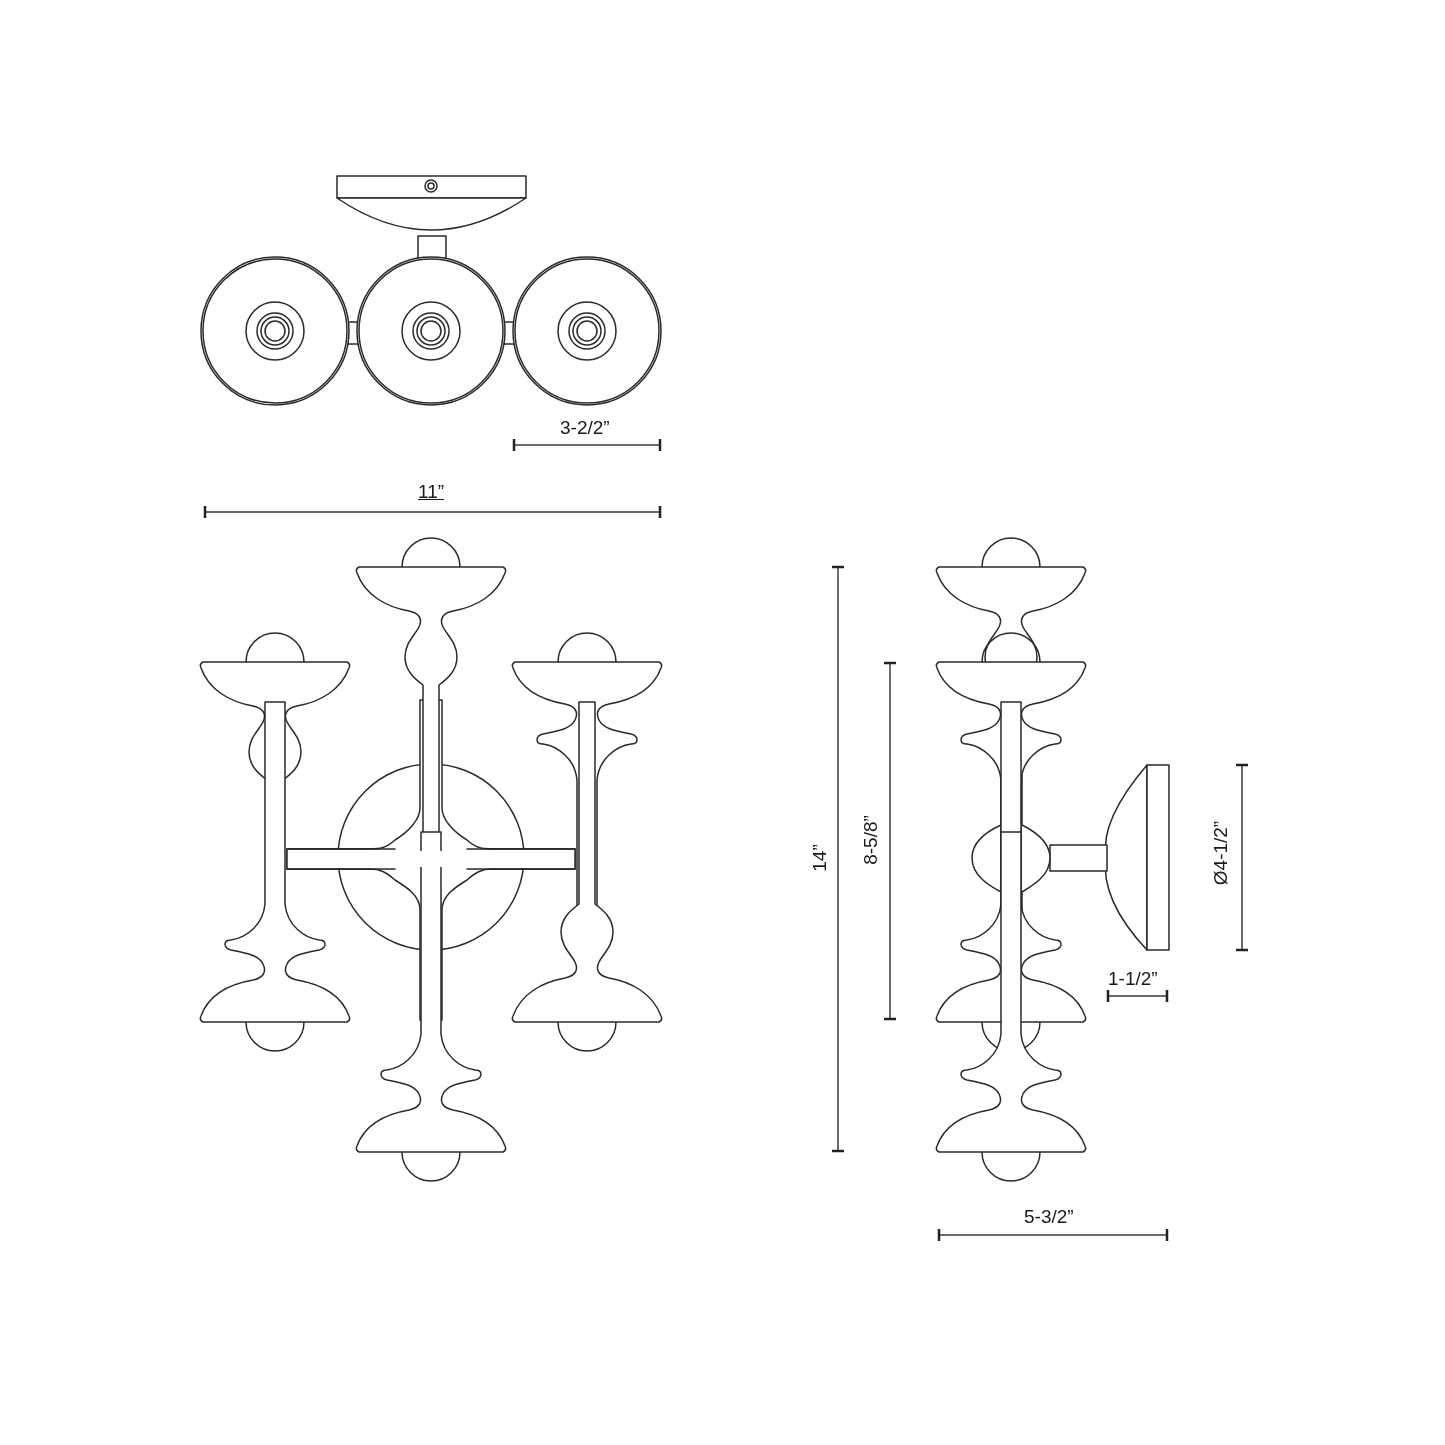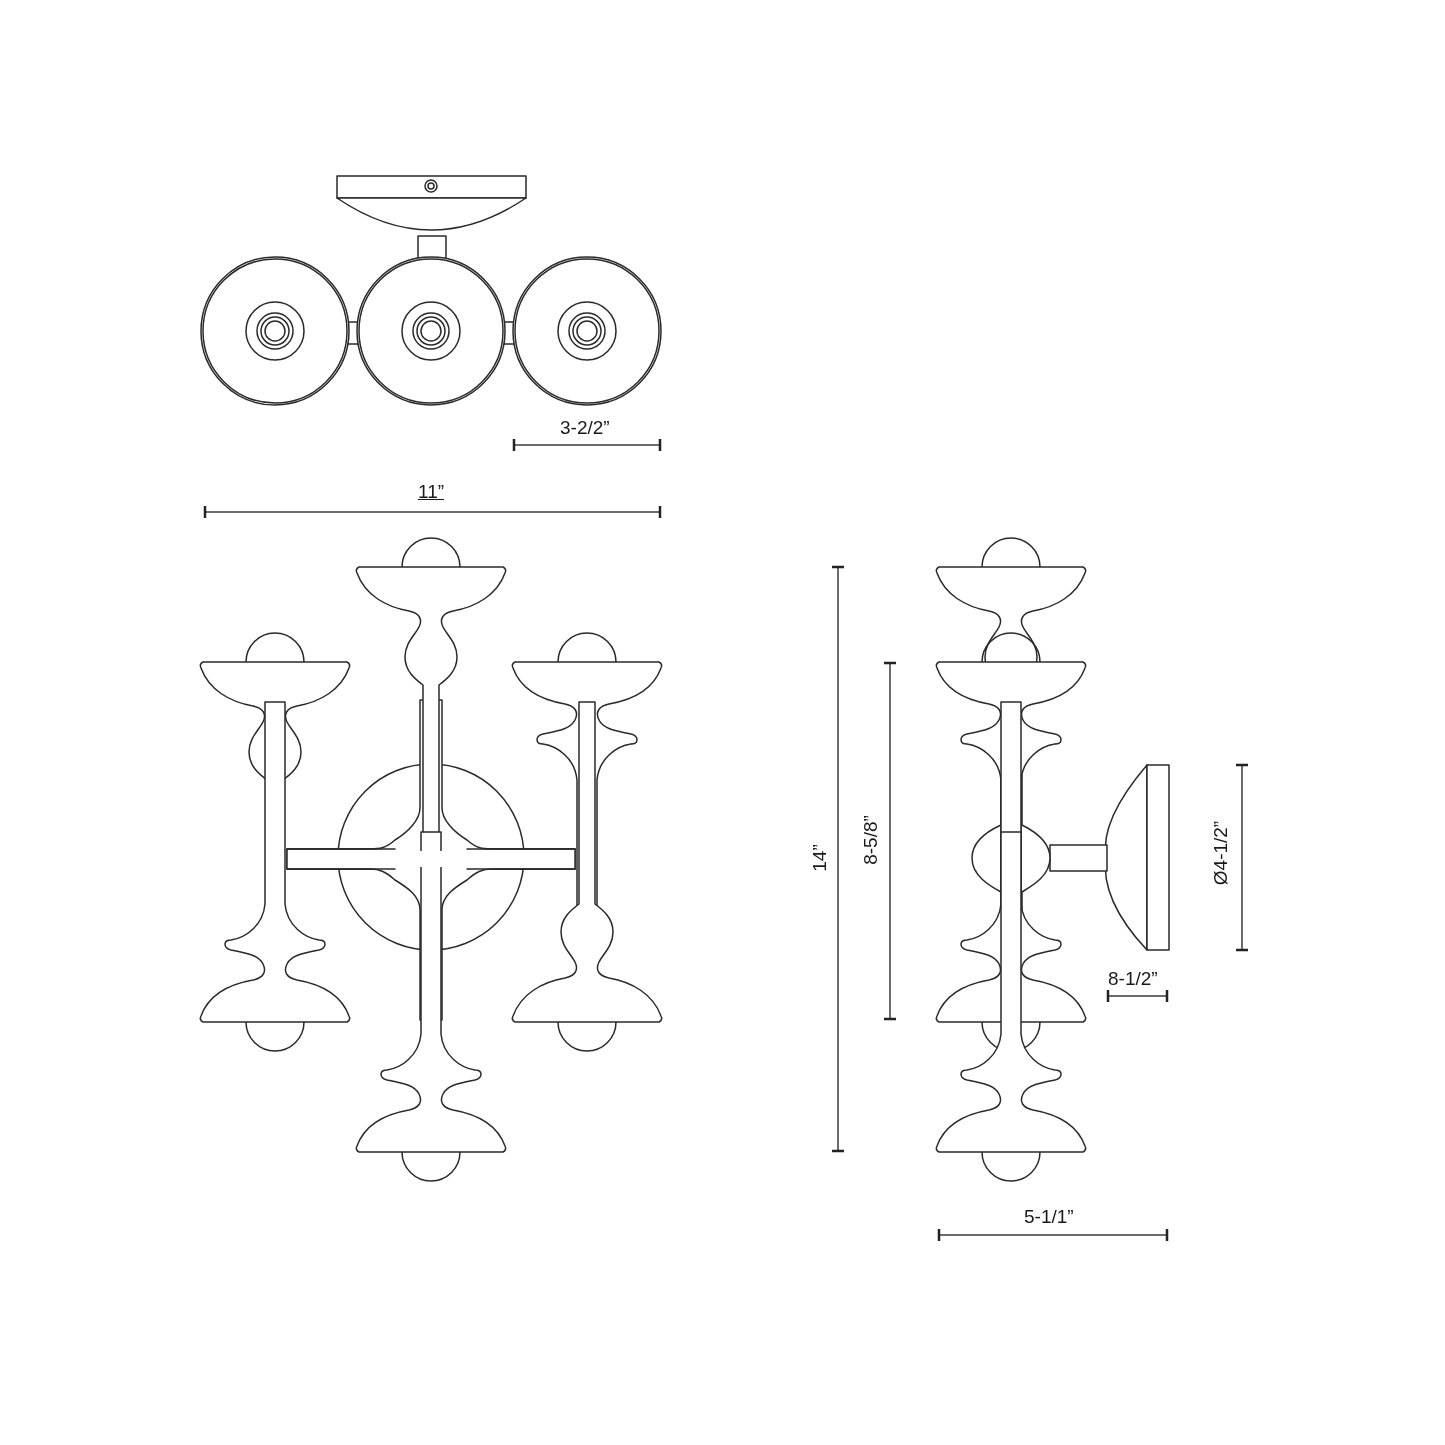--- a/index.html
+++ b/index.html
@@ -141,14 +141,14 @@
     <line class="tick" x1="939" y1="1229" x2="939" y2="1241"></line>
     <line class="tick" x1="1167" y1="1229" x2="1167" y2="1241"></line>
   </g>
 </svg>
 
 <div class="lbl" style="left:560px; top:417px;">3-2/2”</div>
 <div class="lbl" style="left:418px; top:481px;text-decoration:underline;">11”</div>
 <div class="lbl vert" style="left:805px; top:847px; width:30px; text-align:center;">14”</div>
 <div class="lbl vert" style="left:836px; top:829px; width:70px; text-align:center;">8-5/8”</div>
 <div class="lbl vert" style="left:1181px; top:842px; width:80px; text-align:center;">Ø4-1/2”</div>
-<div class="lbl" style="left:1108px; top:968px;">8-1/2”</div>
-<div class="lbl" style="left:1024px; top:1206px;">5-1/1”</div>
+<div class="lbl" style="left:1108px; top:968px;">1-1/2”</div>
+<div class="lbl" style="left:1024px; top:1206px;">5-3/2”</div>
 
 </body></html>

